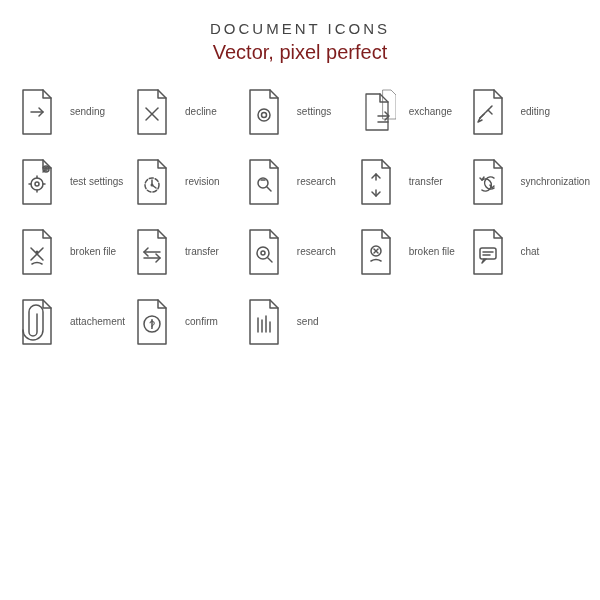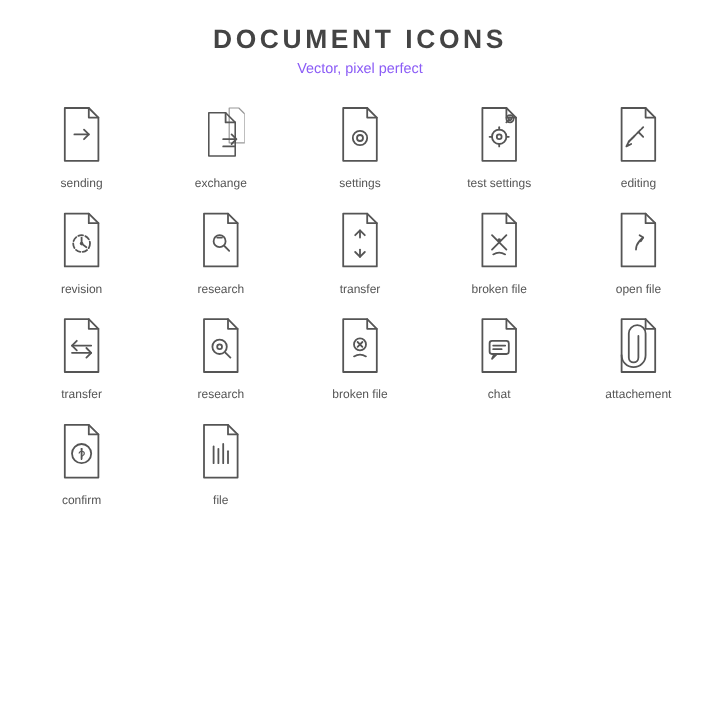--- a/index.html
+++ b/index.html
@@ -8,41 +8,41 @@
       font-family: 'Arial', sans-serif;
       width: 600px;
       height: 600px;
       overflow: hidden;
       display: flex;
       flex-direction: column;
       align-items: center;
       padding: 20px 10px 10px;
     }
     .title {
-      font-size: 22px;
-      font-weight: bold;
+      font-size: 15px;
+      font-weight: normal;
       letter-spacing: 3px;
       color: #444;
       text-transform: uppercase;
       margin-bottom: 4px;
     }
     .subtitle {
-      font-size: 12px;
-      color: #8b5cf6;
+      font-size: 20px;
+      color: #7f1d1d;
       margin-bottom: 18px;
     }
     .icons-grid {
       display: grid;
       grid-template-columns: repeat(5, 1fr);
       gap: 10px 0;
       width: 100%;
     }
     .icon-item {
       display: flex;
-      flex-direction: column;
+      flex-direction: row;
       align-items: center;
       gap: 6px;
     }
     .icon-box {
       width: 54px;
       height: 60px;
       display: flex;
       align-items: center;
       justify-content: center;
     }
@@ -74,45 +74,70 @@
         <path d="M6 2 h20 l8 8 v36 H6 z"></path>
         <path d="M26 2 v8 h8"></path>
         <line x1="14" y1="24" x2="26" y2="24"></line>
         <polyline points="22,20 26,24 22,28"></polyline>
       </svg>
     </div>
     <span class="icon-label">sending</span>
   </div>
 
 
+  <div class="icon-item">
+    <div class="icon-box">
+      <svg width="40" height="48" viewBox="0 0 40 48">
+        <path d="M6 2 h20 l8 8 v36 H6 z"></path>
+        <path d="M26 2 v8 h8"></path>
+        <line x1="14" y1="20" x2="26" y2="32"></line>
+        <line x1="26" y1="20" x2="14" y2="32"></line>
+      </svg>
+    </div>
+    <span class="icon-label">decline</span>
+  </div>
+
+  <div class="icon-item">
+    <div class="icon-box">
+      <svg width="40" height="48" viewBox="0 0 40 48">
+        <path d="M6 2 h20 l8 8 v36 H6 z"></path>
+        <path d="M26 2 v8 h8"></path>
+        <circle cx="20" cy="27" r="6"></circle>
+        <circle cx="20" cy="27" r="2.5"></circle>
+      </svg>
+    </div>
+    <span class="icon-label">settings</span>
+  </div>
 
   <div class="icon-item">
     <div class="icon-box">
       <svg width="40" height="48" viewBox="0 0 40 48">
         <path d="M10 6 h14 l8 8 v28 H10 z" stroke-width="1.3"></path>
         <path d="M24 6 v8 h8"></path>
         <path d="M27 2 h8 l5 5 v24 H27 z" stroke-width="1" stroke-dasharray="none" opacity="0.6"></path>
         <line x1="22" y1="28" x2="32" y2="28"></line>
         <line x1="22" y1="34" x2="32" y2="34"></line>
         <polyline points="29,24 33,28 29,32"></polyline>
       </svg>
     </div>
     <span class="icon-label">exchange</span>
   </div>
 
   <div class="icon-item">
     <div class="icon-box">
       <svg width="40" height="48" viewBox="0 0 40 48">
         <path d="M6 2 h20 l8 8 v36 H6 z"></path>
         <path d="M26 2 v8 h8"></path>
-        <circle cx="20" cy="27" r="6"></circle>
-        <circle cx="20" cy="27" r="2.5"></circle>
-      </svg>
-    </div>
-    <span class="icon-label">settings</span>
+        <line x1="12" y1="30" x2="16" y2="26"></line>
+        <line x1="20" y1="22" x2="24" y2="26"></line>
+        <path d="M12 30 L24 18" stroke-dasharray="2,1"></path>
+        <polyline points="12,30 10,34 14,32 z"></polyline>
+      </svg>
+    </div>
+    <span class="icon-label">editing</span>
   </div>
 
   <div class="icon-item">
     <div class="icon-box">
       <svg width="40" height="48" viewBox="0 0 40 48">
         <path d="M6 2 h20 l8 8 v36 H6 z"></path>
         <path d="M26 2 v8 h8"></path>
         <circle cx="20" cy="26" r="6"></circle>
         <circle cx="20" cy="26" r="2"></circle>
         <line x1="20" y1="18" x2="20" y2="20"></line>
@@ -125,34 +150,20 @@
       </svg>
     </div>
     <span class="icon-label">test settings</span>
   </div>
 
   <div class="icon-item">
     <div class="icon-box">
       <svg width="40" height="48" viewBox="0 0 40 48">
         <path d="M6 2 h20 l8 8 v36 H6 z"></path>
         <path d="M26 2 v8 h8"></path>
-        <line x1="12" y1="30" x2="16" y2="26"></line>
-        <line x1="20" y1="22" x2="24" y2="26"></line>
-        <path d="M12 30 L24 18" stroke-dasharray="2,1"></path>
-        <polyline points="12,30 10,34 14,32 z"></polyline>
-      </svg>
-    </div>
-    <span class="icon-label">editing</span>
-  </div>
-
-  <div class="icon-item">
-    <div class="icon-box">
-      <svg width="40" height="48" viewBox="0 0 40 48">
-        <path d="M6 2 h20 l8 8 v36 H6 z"></path>
-        <path d="M26 2 v8 h8"></path>
         <circle cx="20" cy="27" r="7" stroke-dasharray="4,2"></circle>
         <line x1="20" y1="22" x2="20" y2="27"></line>
         <line x1="20" y1="27" x2="24" y2="30"></line>
         <circle cx="20" cy="27" r="1.5" fill="#555" stroke="none"></circle>
       </svg>
     </div>
     <span class="icon-label">revision</span>
   </div>
 
   <div class="icon-item">
@@ -175,46 +186,48 @@
         <path d="M26 2 v8 h8"></path>
         <line x1="20" y1="16" x2="20" y2="22"></line>
         <polyline points="16,20 20,16 24,20"></polyline>
         <line x1="20" y1="32" x2="20" y2="38"></line>
         <polyline points="16,34 20,38 24,34"></polyline>
       </svg>
     </div>
     <span class="icon-label">transfer</span>
   </div>
 
+  <div class="icon-item">
+    <div class="icon-box">
+      <svg width="40" height="48" viewBox="0 0 40 48">
+        <path d="M6 2 h20 l8 8 v36 H6 z"></path>
+        <path d="M26 2 v8 h8"></path>
+        <path d="M14 22 a6 6 0 1 1 0 10" fill="none"></path>
+        <polyline points="12,20 14,22 16,19"></polyline>
+        <polyline points="26,28 24,30 22,27"></polyline>
+        <path d="M26 30 a6 6 0 1 1 0 -10" fill="none"></path>
+      </svg>
+    </div>
+    <span class="icon-label">synchronization</span>
+  </div>
 
   <div class="icon-item">
     <div class="icon-box">
       <svg width="40" height="48" viewBox="0 0 40 48">
         <path d="M6 2 h20 l8 8 v36 H6 z"></path>
         <path d="M26 2 v8 h8"></path>
         <line x1="14" y1="20" x2="26" y2="32"></line>
         <line x1="26" y1="20" x2="14" y2="32"></line>
         <circle cx="20" cy="24" r="1.5" fill="#555" stroke="none"></circle>
         <path d="M15 36 q5 -3 10 0" fill="none"></path>
       </svg>
     </div>
     <span class="icon-label">broken file</span>
   </div>
 
-  <div class="icon-item">
-    <div class="icon-box">
-      <svg width="40" height="48" viewBox="0 0 40 48">
-        <path d="M6 2 h20 l8 8 v36 H6 z"></path>
-        <path d="M26 2 v8 h8"></path>
-        <path d="M18 32 C18 26 24 22 24 22" fill="none"></path>
-        <polyline points="21,20 24,22 22,25"></polyline>
-      </svg>
-    </div>
-    <span class="icon-label">open file</span>
-  </div>
 
   <div class="icon-item">
     <div class="icon-box">
       <svg width="40" height="48" viewBox="0 0 40 48">
         <path d="M6 2 h20 l8 8 v36 H6 z"></path>
         <path d="M26 2 v8 h8"></path>
         <line x1="12" y1="24" x2="28" y2="24"></line>
         <polyline points="16,20 12,24 16,28"></polyline>
         <line x1="12" y1="30" x2="28" y2="30"></line>
         <polyline points="24,26 28,30 24,34"></polyline>
@@ -293,16 +306,16 @@
     <div class="icon-box">
       <svg width="40" height="48" viewBox="0 0 40 48">
         <path d="M6 2 h20 l8 8 v36 H6 z"></path>
         <path d="M26 2 v8 h8"></path>
         <line x1="14" y1="34" x2="14" y2="20"></line>
         <line x1="18" y1="34" x2="18" y2="22"></line>
         <line x1="22" y1="34" x2="22" y2="18"></line>
         <line x1="26" y1="34" x2="26" y2="24"></line>
       </svg>
     </div>
-    <span class="icon-label">file</span>
+    <span class="icon-label">send</span>
   </div>
 
 </div>
 
 </body></html>

